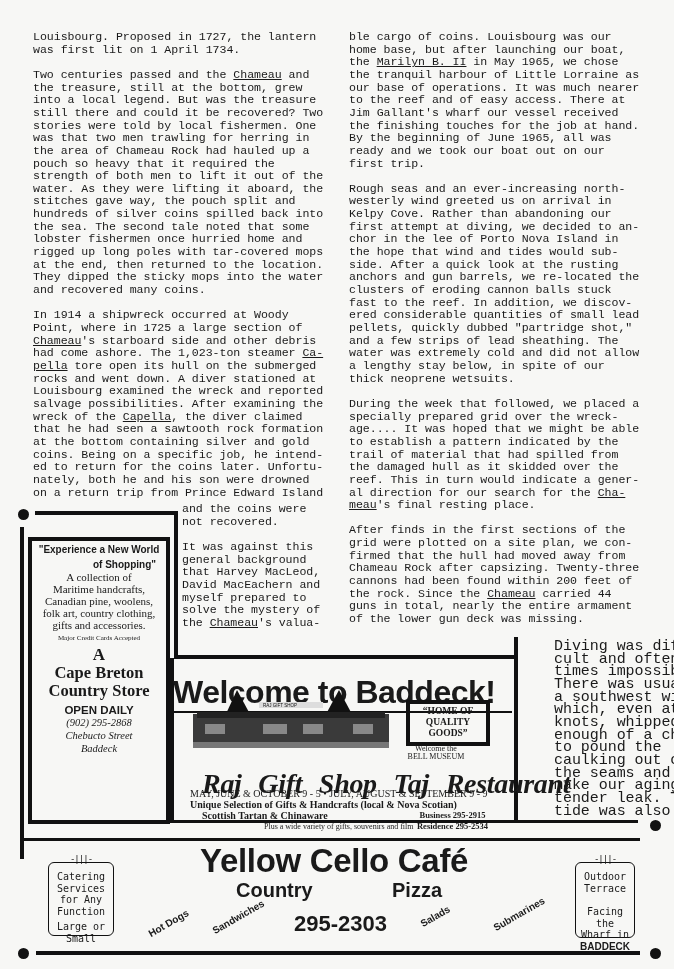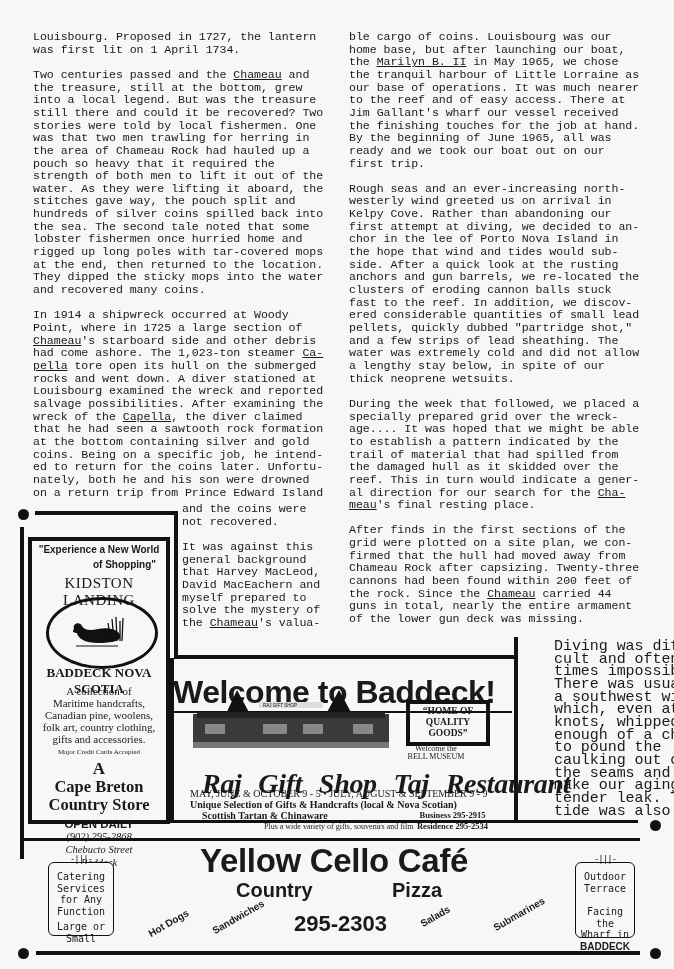--- a/index.html
+++ b/index.html
@@ -160,30 +160,20 @@
 <div class="bar" style="left:170px;top:658px;width:4px;height:164px"></div>
 <div class="dot" style="left:650px;top:820px"></div>
 <div class="bar" style="left:24px;top:838px;width:616px;height:3px"></div>
 <div class="bar" style="left:36px;top:951px;width:604px;height:4px"></div>
 <div class="dot" style="left:18px;top:948px"></div>
 <div class="dot" style="left:650px;top:948px"></div>
 
 <div id="kidston">
   <div class="exp">"Experience a New World</div>
   <div class="exp exp2">of Shopping"</div>
-  <div id="kid-logo">
-    <div class="arc-top">KIDSTON LANDING</div>
-    <div class="oval"></div>
-    <svg class="duck" viewBox="0 0 58 34">
-      <path d="M6 14 C4 8 12 6 14 11 C16 15 22 16 30 14 C40 12 50 14 52 20 C54 26 44 28 30 28 C18 28 10 24 9 18 C7 18 3 17 6 14 Z" fill="#111"></path>
-      <path d="M44 4 L46 26 M48 2 L49 26 M52 6 L52 26 M55 3 L54 26 M40 8 L43 26" stroke="#111" stroke-width="1.3"></path>
-      <path d="M8 31 L50 31" stroke="#111" stroke-width="1"></path>
-    </svg>
-    <div class="arc-bot">BADDECK NOVA SCOTIA</div>
-  </div>
   <div class="desc">
     <div>A collection of</div>
     <div>Maritime handcrafts,</div>
     <div>Canadian pine, woolens,</div>
     <div>folk art, country clothing,</div>
     <div>gifts and accessories.</div>
   </div>
   <div class="cc">Major Credit Cards Accepted</div>
   <div class="a">A</div>
   <div class="store">Cape Breton</div>

